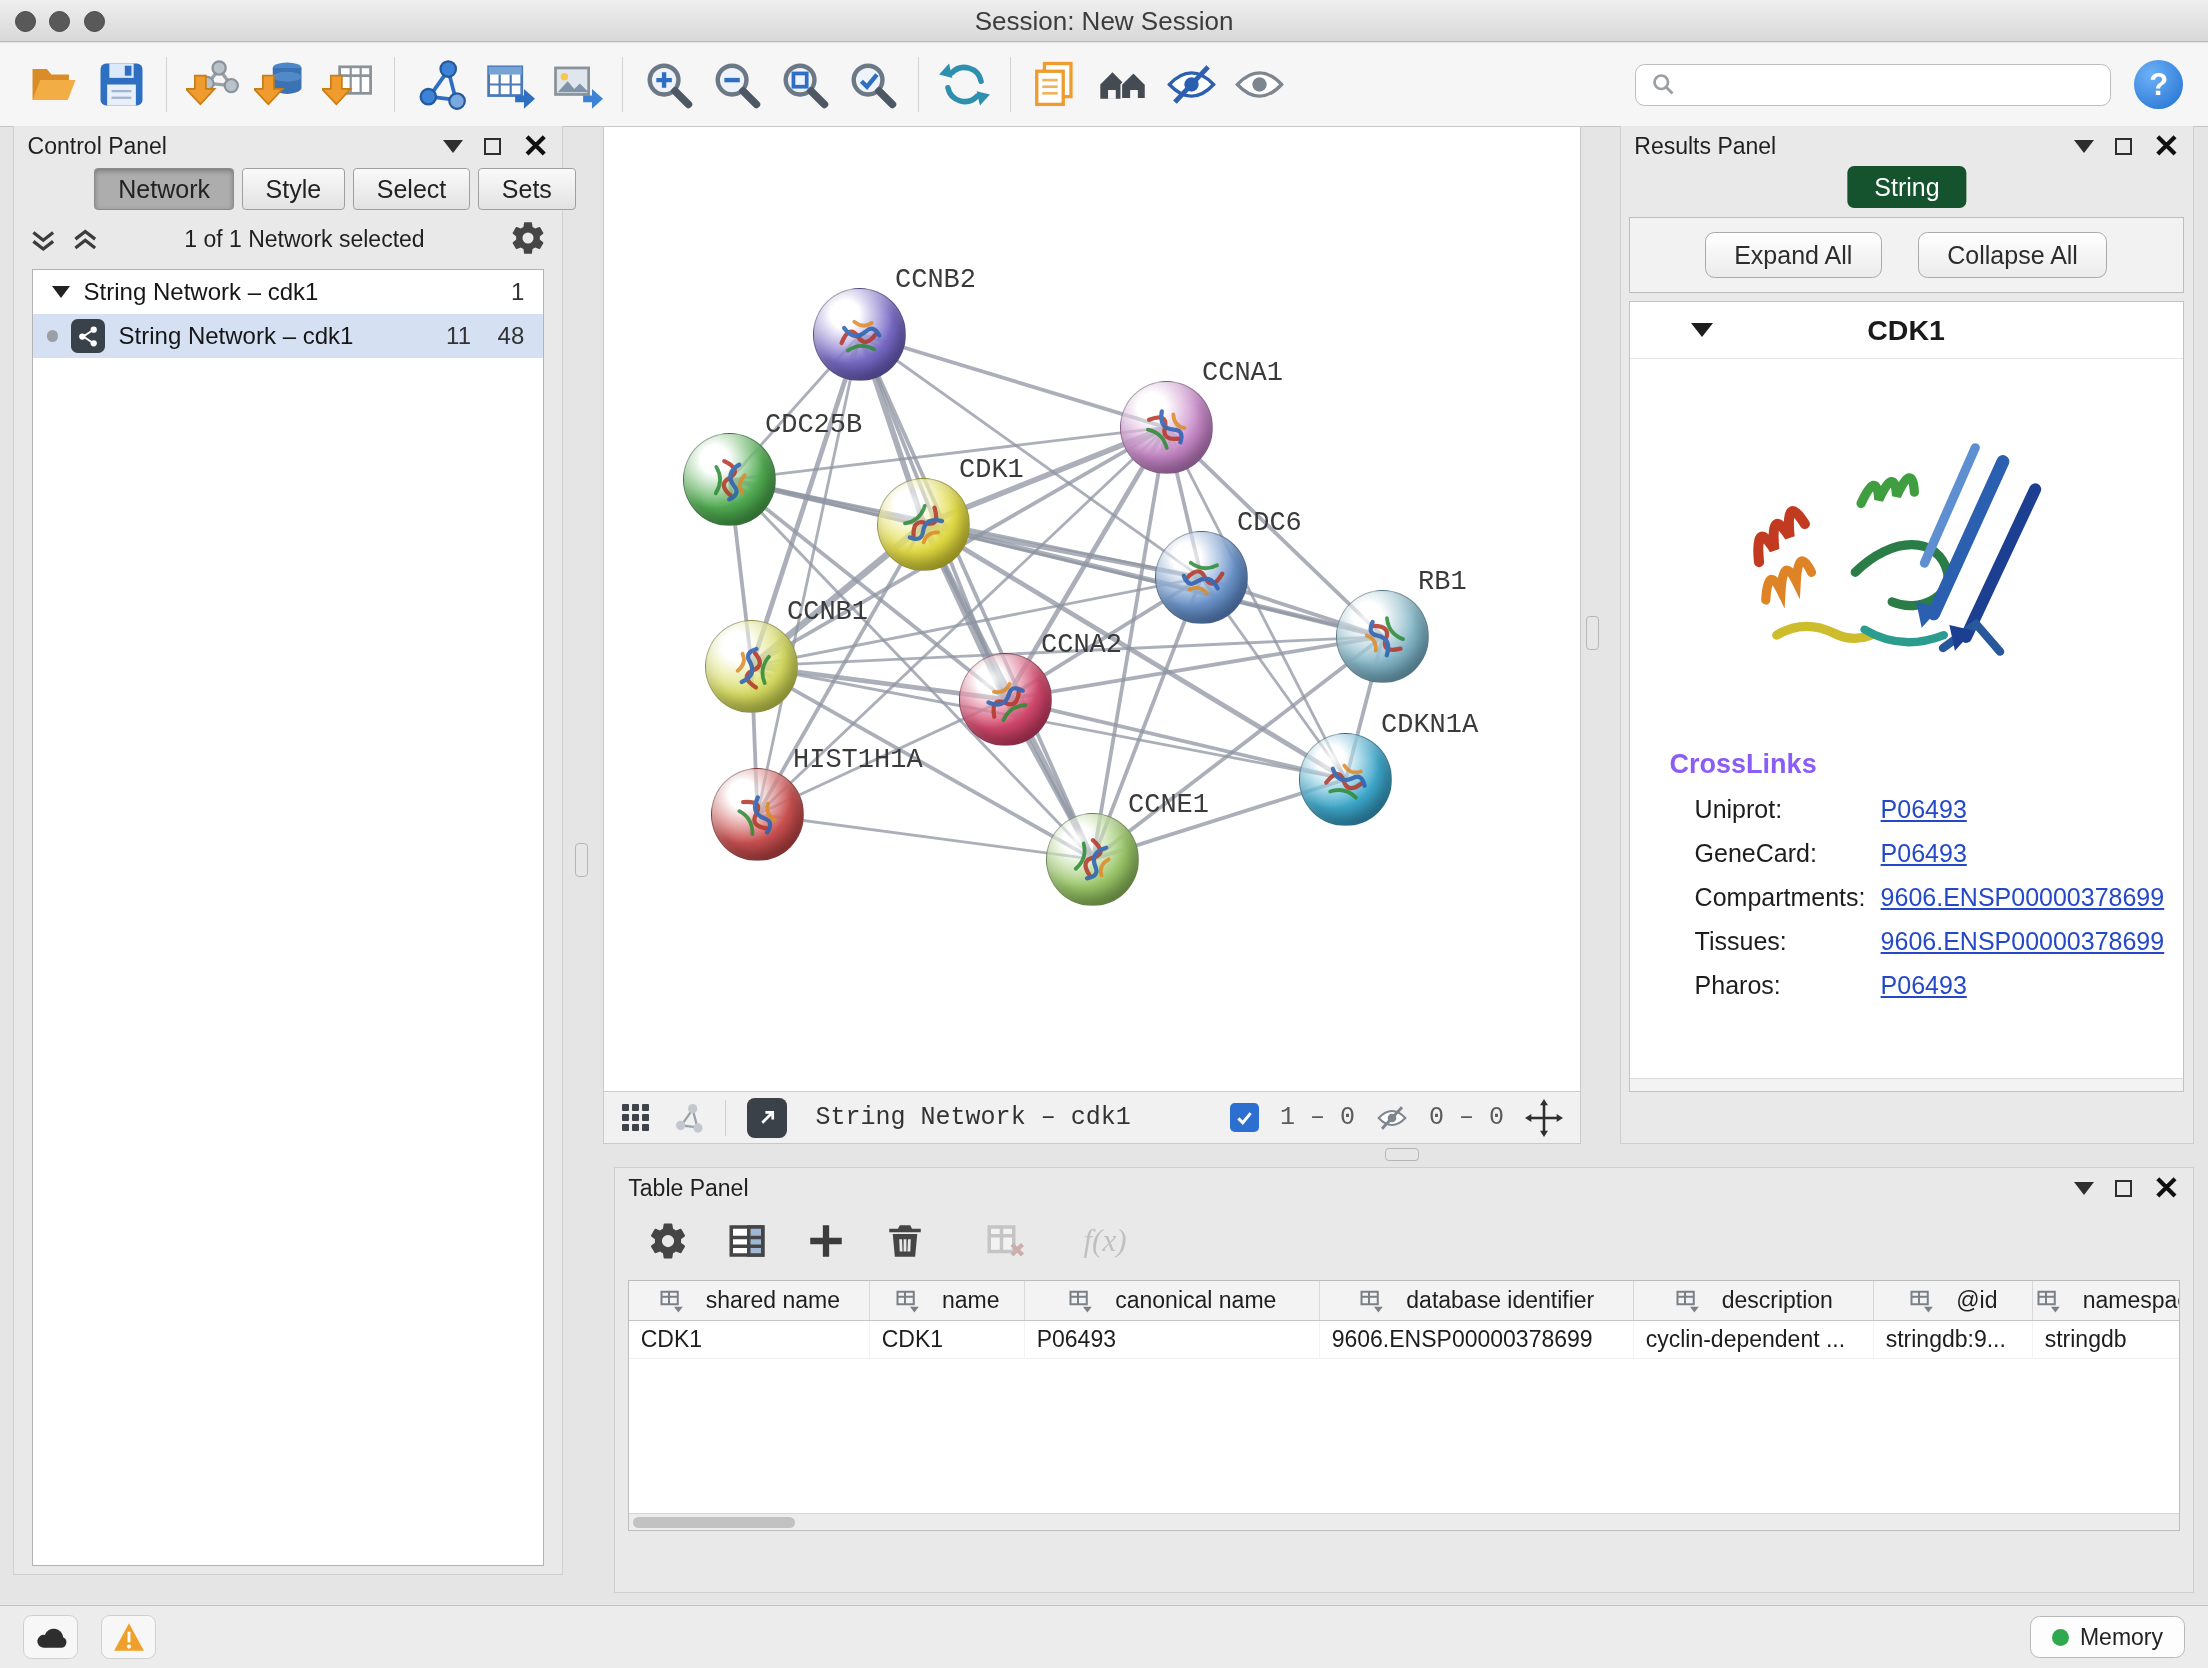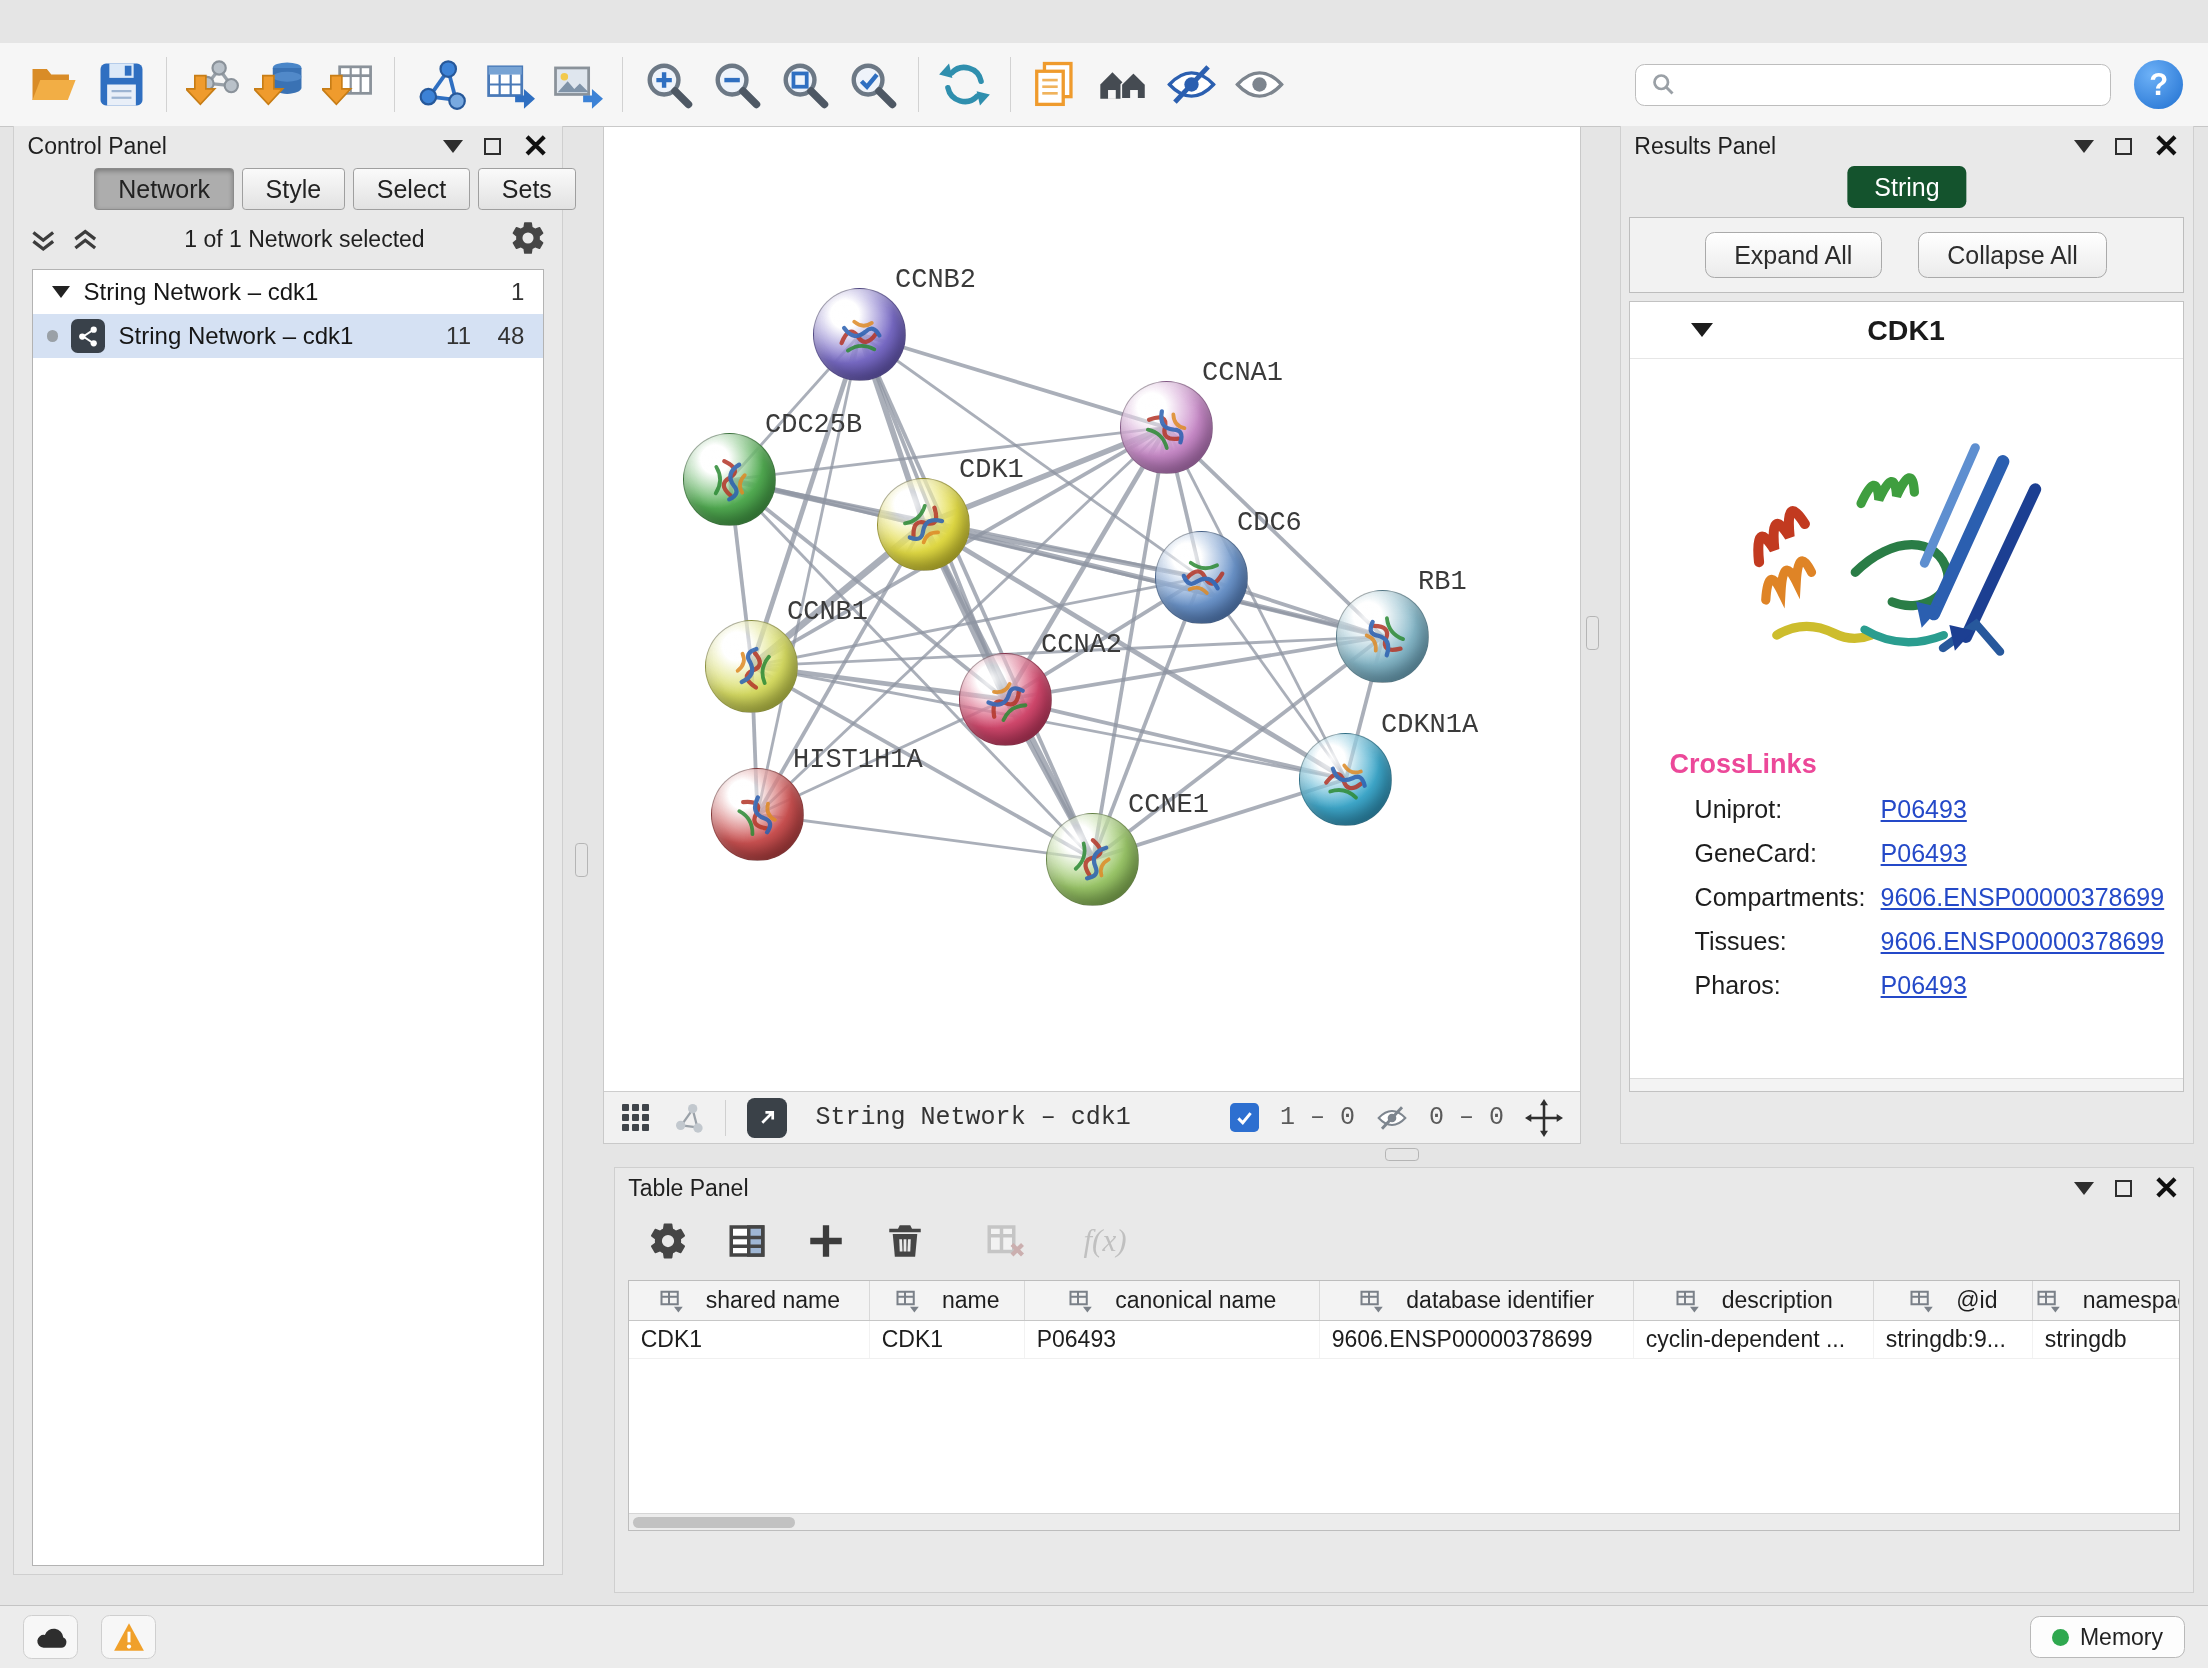--- a/index.html
+++ b/index.html
@@ -74,21 +74,21 @@
 .results-panel{position:absolute;left:1620px;top:126px;width:574px;height:1018px;background:#e9e9e9;border:1px solid #cfcfcf;border-top:none;}
 .rp-tab{position:absolute;left:50%;transform:translateX(-50%);top:40px;background:#14532d;color:#fff;font-size:25px;padding:6.7px 27px;border-radius:6.7px;}
 .rp-buttons{position:absolute;left:7.6px;right:9.5px;top:91px;height:76px;background:#f2f2f2;border:1px solid #bdbdbd;display:flex;align-items:center;justify-content:center;gap:36px;}
 .rp-btn{font-size:25px;padding:7.6px 28.5px;border:1px solid #aaa;border-radius:9.5px;background:linear-gradient(#ffffff,#ebebeb);color:#2c2c2c;}
 .rp-section{position:absolute;left:7.6px;right:9.5px;top:175px;bottom:51px;background:#fff;border:1px solid #c2c2c2;overflow:hidden;}
 .rp-title-row{position:relative;height:57px;display:flex;align-items:center;justify-content:center;border-bottom:1px solid #e6e6e6;}
 .rp-title-chevron{position:absolute;left:61px;width:0;height:0;border-left:11.4px solid transparent;border-right:11.4px solid transparent;border-top:14.3px solid #1d1d1d;}
 .rp-gene{font-size:28.5px;font-weight:bold;color:#1a1a1a;}
 .rp-desc{font-size:26px;color:#1d1d1d;padding:17px 0 0 30px;}
 .rp-image{display:block;margin:38px auto 0;}
-.rp-crosslinks-title{font-size:27px;font-weight:bold;padding:28.5px 0 7.6px 40px;color:#ec4899;}
+.rp-crosslinks-title{font-size:27px;font-weight:bold;padding:28.5px 0 7.6px 40px;color:#8b5cf6;}
 .cl-row{display:flex;align-items:center;height:44px;padding-left:65px;font-size:25px;}
 .cl-label{width:186px;color:#1d1d1d;flex:0 0 auto;}
 .cl-link{color:#2449c8;text-decoration:underline;white-space:nowrap;}
 .rp-hscroll{position:absolute;left:0;right:0;bottom:0;height:13.3px;background:#f3f3f3;border-top:1px solid #dcdcdc;}
 
 
 .table-panel{position:absolute;left:614px;top:1167px;width:1580px;height:426px;background:#e9e9e9;border:1px solid #cfcfcf;}
 .tp-toolbar{display:flex;align-items:center;gap:30px;padding:7.6px 0 3.8px 28.5px;height:63px;}
 .tp-tool{width:49px;height:49px;display:flex;align-items:center;justify-content:center;}
 .tp-tool svg{width:42px;height:42px;}
@@ -118,20 +118,28 @@
 
 
 .vsplit-handle{position:absolute;width:13.3px;height:34px;background:#e6e6e6;border:1px solid #b5b5b5;border-radius:3.8px;}
 .hsplit-handle{position:absolute;width:34px;height:13.3px;background:#e6e6e6;border:1px solid #b5b5b5;border-radius:3.8px;}
 </style>
 </head>
 <body>
 
 <div class="app">
 
+  <div class="titlebar">
+    <div class="traffic">
+      <span class="light"></span>
+      <span class="light"></span>
+      <span class="light"></span>
+    </div>
+    <div class="wtitle">Session: New Session</div>
+  </div>
 
   <div class="toolbar">
     <button class="tool">
       <svg viewBox="0 0 48 48">
           <path d="M5 10h13l4 5h16v5H14L8 38H5z" fill="#d98c27"></path>
           <path d="M12 20h32l-7 18H5z" fill="#f2ae45"></path>
         </svg>
     </button>
     <button class="tool">
       <svg viewBox="0 0 48 48">

